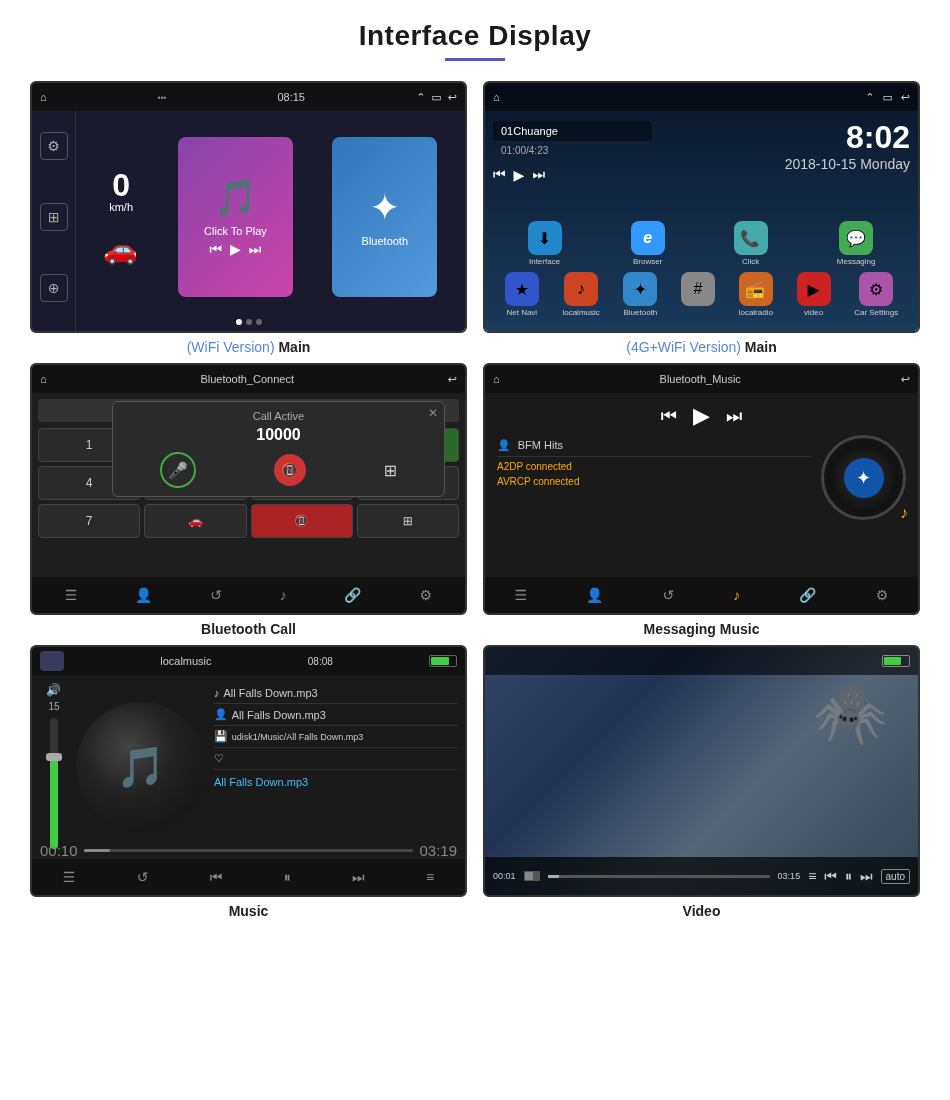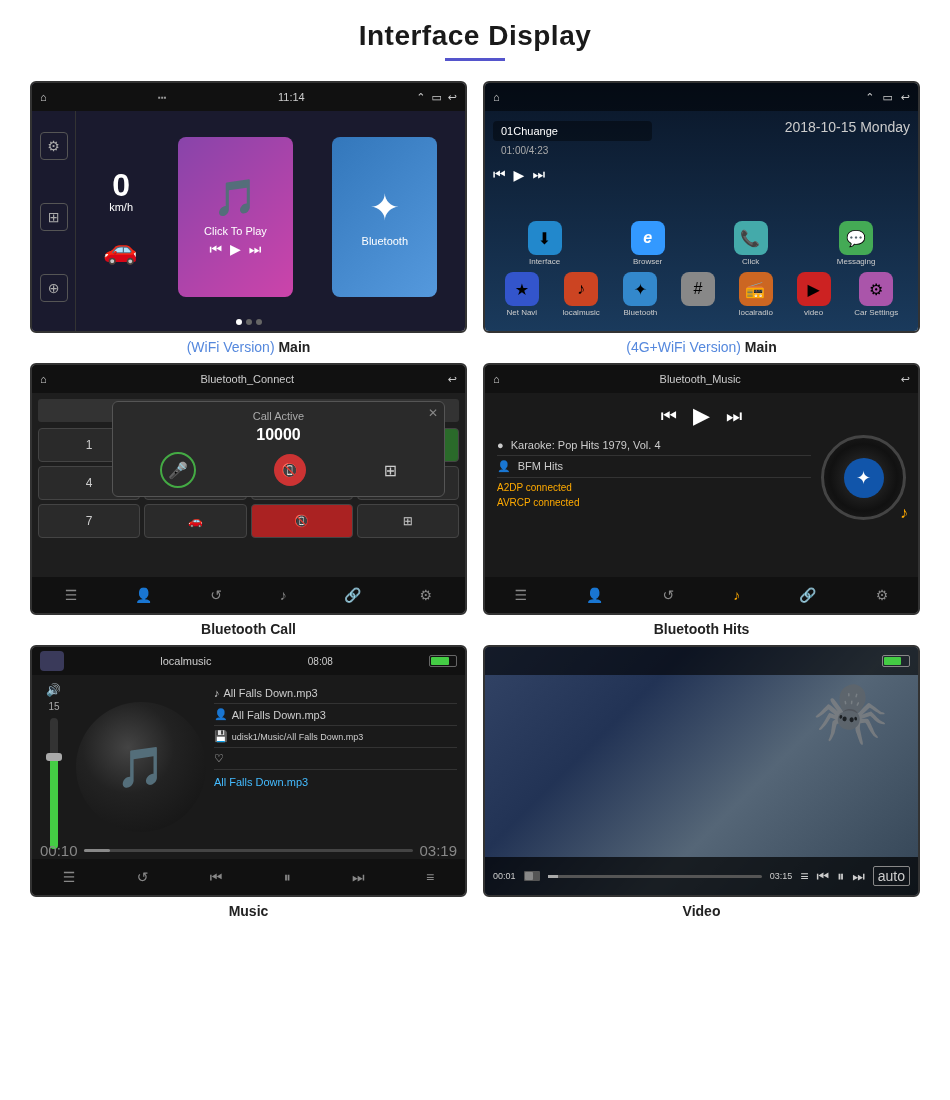--- a/index.html
+++ b/index.html
@@ -652,21 +652,21 @@
       background: #555;
       border-radius: 2px;
     }
     .s6-progress-fill {
       width: 5%;
       height: 100%;
       background: #aaa;
     }
     .s6-ctrl { font-size: 14px; color: #ccc; }
     .s6-auto {
-      font-size: 14px;
+      font-size: 10px;
       color: #ccc;
       border: 1px solid #888;
       padding: 1px 4px;
       border-radius: 2px;
     }
 
     
     .caption {
       margin-top: 6px;
       font-size: 14px;
@@ -704,21 +704,21 @@
 
   <div class="screen-cell">
     <div class="screen-wrapper">
       <div class="screen1">
 
         <div class="s1-topbar">
           <span>⌂</span>
           <div style="display:flex;gap:4px;align-items:center;">
             <span style="font-size:8px;color:#999;">▪▪▪</span>
           </div>
-          <span>11:14</span>
+          <span>08:15</span>
           <div style="display:flex;gap:6px;">
             <span>⌃</span>
             <span>▭</span>
             <span>↩</span>
           </div>
         </div>
 
         <div class="s1-sidebar">
           <div class="s1-sidebar-icon">⚙</div>
           <div class="s1-sidebar-icon">⊞</div>
@@ -777,20 +777,21 @@
           <div class="s2-info">
             <div class="s2-song-title">01Chuange</div>
             <div class="s2-song-time">01:00/4:23</div>
             <div class="s2-controls">
               <span>⏮</span>
               <span>▶</span>
               <span>⏭</span>
             </div>
           </div>
           <div class="s2-clock">
+            <div class="s2-clock-time">8:02</div>
             <div class="s2-clock-date">2018-10-15  Monday</div>
           </div>
         </div>
         <div class="s2-apps">
 
           <div class="s2-app-row">
             <div class="s2-app-icon">
               <div class="s2-app-icon-img app-downloads">⬇</div>
               <span class="s2-app-label">Interface</span>
             </div>
@@ -913,24 +914,20 @@
           <span>↩</span>
         </div>
         <div class="s4-controls">
           <span class="s4-ctrl-btn">⏮</span>
           <span class="s4-ctrl-btn" style="font-size:22px;">▶</span>
           <span class="s4-ctrl-btn">⏭</span>
         </div>
         <div class="s4-body">
           <div class="s4-track-list">
             <div class="s4-track">
-              <span class="s4-track-icon">●</span>
-              <span>Karaoke: Pop Hits 1979, Vol. 4</span>
-            </div>
-            <div class="s4-track">
               <span class="s4-track-icon">👤</span>
               <span>BFM Hits</span>
             </div>
             <div class="s4-connected">A2DP connected</div>
             <div class="s4-connected">AVRCP connected</div>
           </div>
           <div class="s4-vinyl">
             <div class="s4-vinyl-bt">✦</div>
             <div class="s4-vinyl-note">♪</div>
           </div>
@@ -939,21 +936,21 @@
           <span class="s4-bottom-icon">☰</span>
           <span class="s4-bottom-icon">👤</span>
           <span class="s4-bottom-icon">↺</span>
           <span class="s4-bottom-icon active">♪</span>
           <span class="s4-bottom-icon">🔗</span>
           <span class="s4-bottom-icon">⚙</span>
         </div>
       </div>
     </div>
     <div class="caption">
-      <span class="caption-bold">Bluetooth Hits</span>
+      <span class="caption-bold">Messaging Music</span>
     </div>
   </div>
 
   <div class="screen-cell">
     <div class="screen-wrapper">
       <div class="screen5">
         <div class="s5-topbar">
           <div style="width:24px;height:20px;background:#3a3a5a;border-radius:4px;"></div>
           <span style="color:#ccc;font-size:11px;">localmusic</span>
           <span style="color:#ccc;font-size:10px;">08:08</span>

